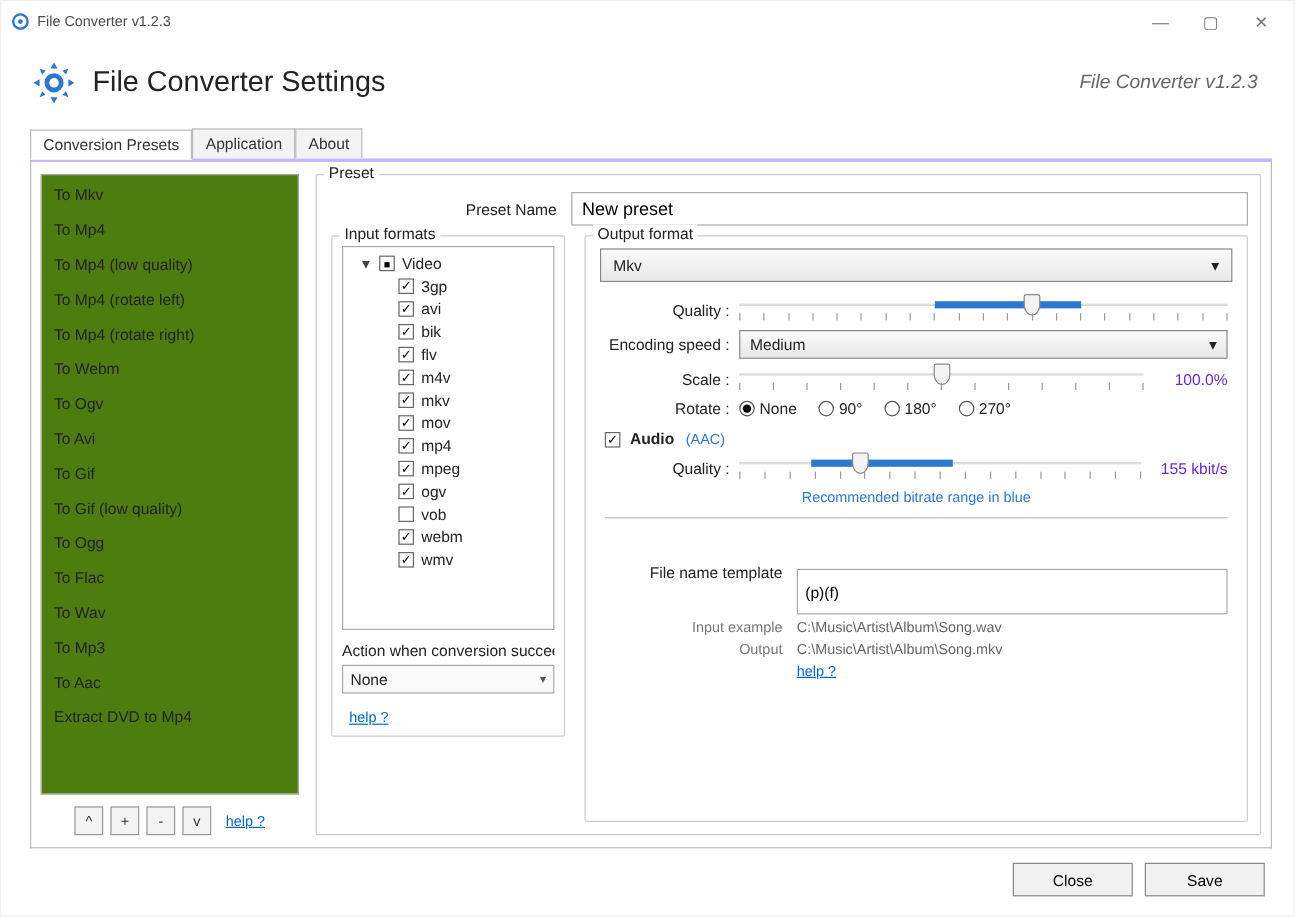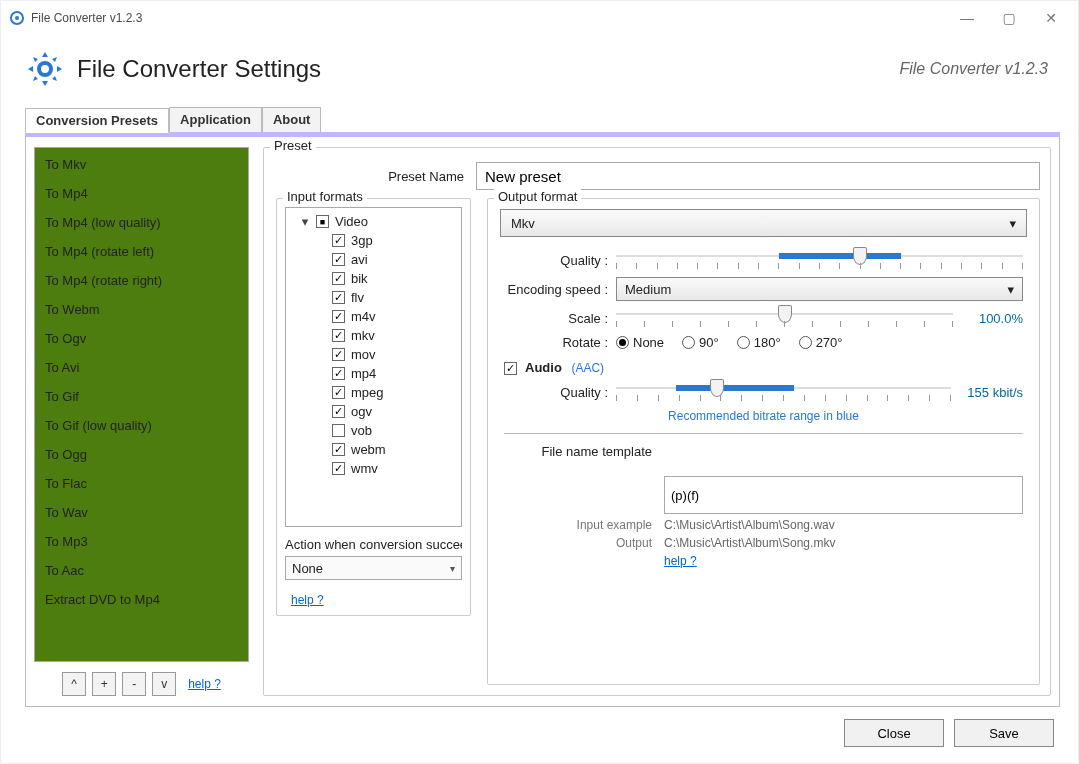--- a/index.html
+++ b/index.html
@@ -25,22 +25,21 @@
   .win-controls { margin-left: auto; display: flex; gap: 28px; padding-right: 12px; }
   .win-btn { width: 14px; height: 14px; display:flex; align-items:center; justify-content:center; color:#777; font-size:14px; cursor:pointer; }
   .header {
     display: flex; align-items: center; padding: 14px 24px 0 24px;
   }
   .gear-icon { width: 40px; height: 40px; margin-right: 12px;}
   .page-title { font-size: 24px; font-weight: 400; color: #222; }
   .header-right { margin-left: auto; font-style: italic; color: #666; font-size: 16px; padding-right: 6px;}
   .tabs {
     margin: 18px 18px 0 24px; display: flex;
-    border-bottom: 5px solid #c4b5fd;
-    font-weight: bold;
+    border-bottom: 3px solid #c4b5fd;
   }
   .tab {
     padding: 4px 10px; border: 1px solid #bbb;
     border-bottom: none; margin-right: 0px;
     background: #f3f3f3; cursor: pointer;
     font-size: 13px; color:#333;
   }
   .tab.active {
     background: #fff; position: relative; top: 1px;
     border-bottom: 1px solid #fff;
@@ -140,28 +139,28 @@
     position:absolute; left:0; right:0; top:6px; height:2px; background:#ddd;
   }
   .slider-blue {
     position:absolute; top:4px; height:6px; background:#2a78d0;
   }
   .slider-thumb {
     position:absolute; top:-2px; width:14px; height:18px;
     background:#f3f3f3; border:1px solid #888; border-radius:2px 2px 50% 50%;
     transform:translateX(-50%);
   }
-  .readout { width:70px; text-align:right; padding-left:8px; font-size:13px; color:#0369a1;}
+  .readout { width:70px; text-align:right; padding-left:8px; font-size:13px; color:#6d28d9;}
   .enc-select { flex:1; height:24px; border:1px solid #888; background:linear-gradient(#fafafa,#e8e8e8); display:flex; align-items:center; padding:0 8px; justify-content:space-between; cursor:pointer;}
   .radio-group { display:flex; gap:18px; align-items:center;}
   .radio { width:13px; height:13px; border:1px solid #555; border-radius:50%; display:inline-flex; align-items:center; justify-content:center;}
   .radio.checked::after { content:""; width:7px; height:7px; background:#000; border-radius:50%;}
   .radio-label { display:flex; align-items:center; gap:4px; cursor:pointer;}
   .note { text-align:center; color:#2a78d0; font-size:12px; margin:2px 0 8px 0;}
-  .fname-row { display:flex; align-items:flex-start; margin:4px 0;}
+  .fname-row { display:flex; align-items:center; margin:4px 0;}
   .fname-row .lbl { width:160px; text-align:right; padding-right:12px;}
   .fname-row input { flex:1; height:24px; border:1px solid #aaa; padding:18px 6px; font-family:inherit; font-size:13px;margin-top:32px;}
   .example { display:flex; margin:4px 0; font-size:12px;}
   .example .lbl { width:160px; text-align:right; padding-right:12px; color:#777;}
   .example .val { color:#666;}
   .example .help { color:#0066cc; text-decoration:underline; cursor:pointer;}
 
   .footer-btns {
     display:flex; justify-content:flex-end; gap:10px; padding: 0 24px 16px 0;
   }

